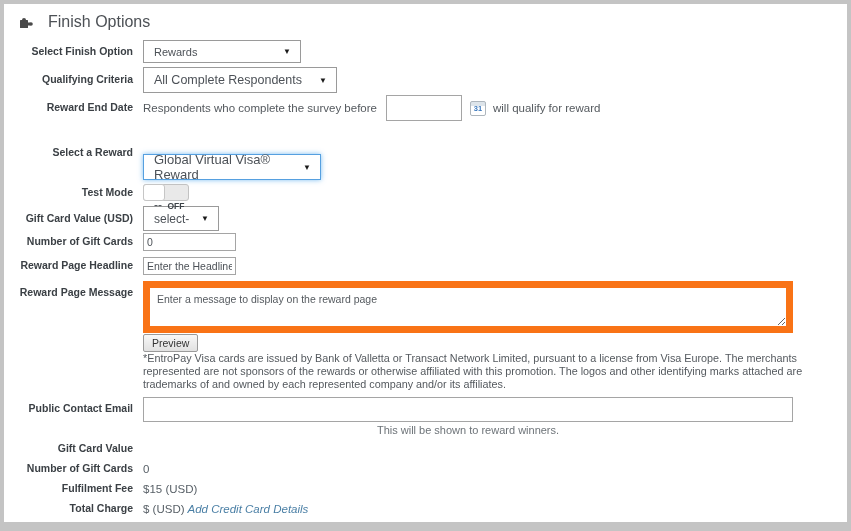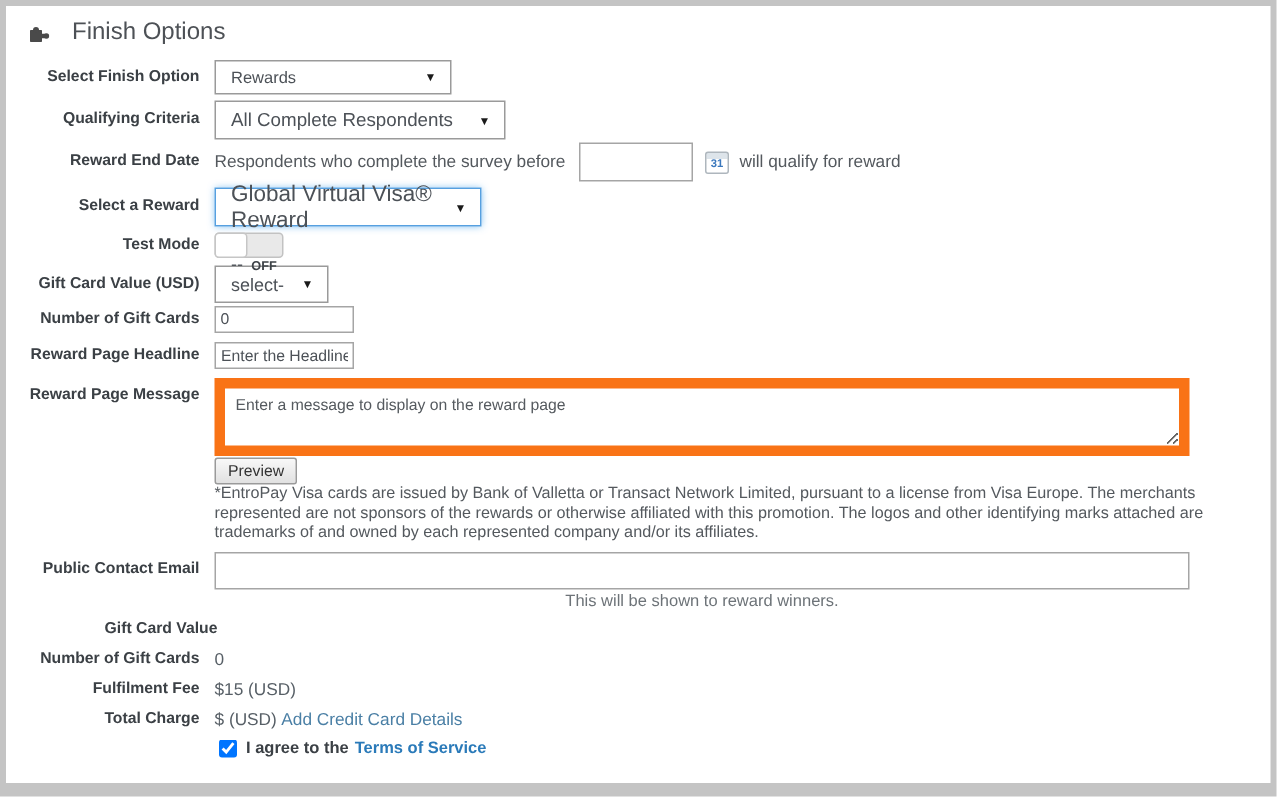--- a/index.html
+++ b/index.html
@@ -31,22 +31,22 @@
   
   .sel{
     border:1px solid #9a9a9a;background:#fff;box-sizing:border-box;
     display:flex;align-items:center;justify-content:space-between;
     padding:0 9px 0 10px;color:#4c5157;cursor:pointer;
   }
   .sel::after{content:"▼";font-size:8px;color:#1a1a1a;margin-left:8px;}
   .sel-finish{width:158px;height:23px;font-size:11px;}
   .sel-criteria{width:194px;height:26px;font-size:12.5px;}
   .sel-reward{
-    width:178px;height:26px;font-size:15px;
-    border:1px solid #56a0e0;box-shadow:0 0 5px rgba(82,168,236,.75);
+    width:178px;height:26px;font-size:13px;
+    border:1px solid #56a0e0;box-shadow:0 0 5px rgba(82,168,236,.75);margin-top:29px;
   }
   .sel-value{width:76px;height:25px;font-size:12px;}
 
   .txt-input{
     border:1px solid #a5a5a5;box-sizing:border-box;font-family:inherit;
     color:#4c5157;padding:1px 5px;background:#fff;
   }
   .inp-date{width:76px;height:26px;}
   .inp-small{width:93px;height:18px;font-size:10.5px;padding:1px 3px;}
   .inp-email{width:650px;height:25px;font-size:11px;}
@@ -79,21 +79,21 @@
   .btn-preview{
     font-size:10.5px;color:#333;font-family:inherit;cursor:pointer;
     background:linear-gradient(#f8f8f8,#e1e1e1);
     border:1px solid #9a9a9a;border-radius:2px;padding:2px 8px;height:18px;
   }
   .disclaimer{
     font-size:10.8px;color:#54595e;line-height:1.22;width:700px;margin-left:139px;
   }
   .helper{font-size:11px;color:#6d7378;margin-top:2px;text-align:center;}
   .sum-value{font-size:11.5px;color:#575f66;}
-  .sum-link{color:#4a7fa5;text-decoration:none;cursor:pointer;margin-left:3px;}
+  .sum-link{color:#4a7fa5;text-decoration:none;cursor:pointer;margin-left:3px;font-style:italic;}
   .agree-row{
     display:flex;align-items:center;margin-left:139px;
     font-size:11px;font-weight:bold;color:#3b4045;
   }
   .agree-row input{width:12px;height:12px;margin:0 6px 0 3px;}
   .tos-link{color:#2a7ab9;text-decoration:none;cursor:pointer;margin-left:4px;}
 
   
   .mb4{margin-bottom:4px;} .mb2{margin-bottom:2px;} .mb5{margin-bottom:5px;}
   .mb6{margin-bottom:6px;} .mb0{margin-bottom:0;}
@@ -204,21 +204,21 @@
   <div class="disclaimer">*EntroPay Visa cards are issued by Bank of Valletta or Transact Network Limited, pursuant to a license from Visa Europe. The merchants represented are not sponsors of the rewards or otherwise affiliated with this promotion. The logos and other identifying marks attached are trademarks of and owned by each represented company and/or its affiliates.</div>
 
   <div class="form-row top" style="margin-top:5px;">
     <div class="row-label">Public Contact Email</div>
     <div class="ctrl" style="display:block;">
       <input class="txt-input inp-email" type="text" value="" style="">
       <div class="helper">This will be shown to reward winners.</div>
     </div>
   </div>
 
-  <div class="sum-row" style="margin-top:6px;padding-left:12px;">
+  <div class="sum-row" style="margin-top:6px;">
     <div class="row-label">Gift Card Value</div>
     <div class="sum-value"></div>
   </div>
 
   <div class="sum-row">
     <div class="row-label">Number of Gift Cards</div>
     <div class="sum-value">0</div>
   </div>
 
   <div class="sum-row">

